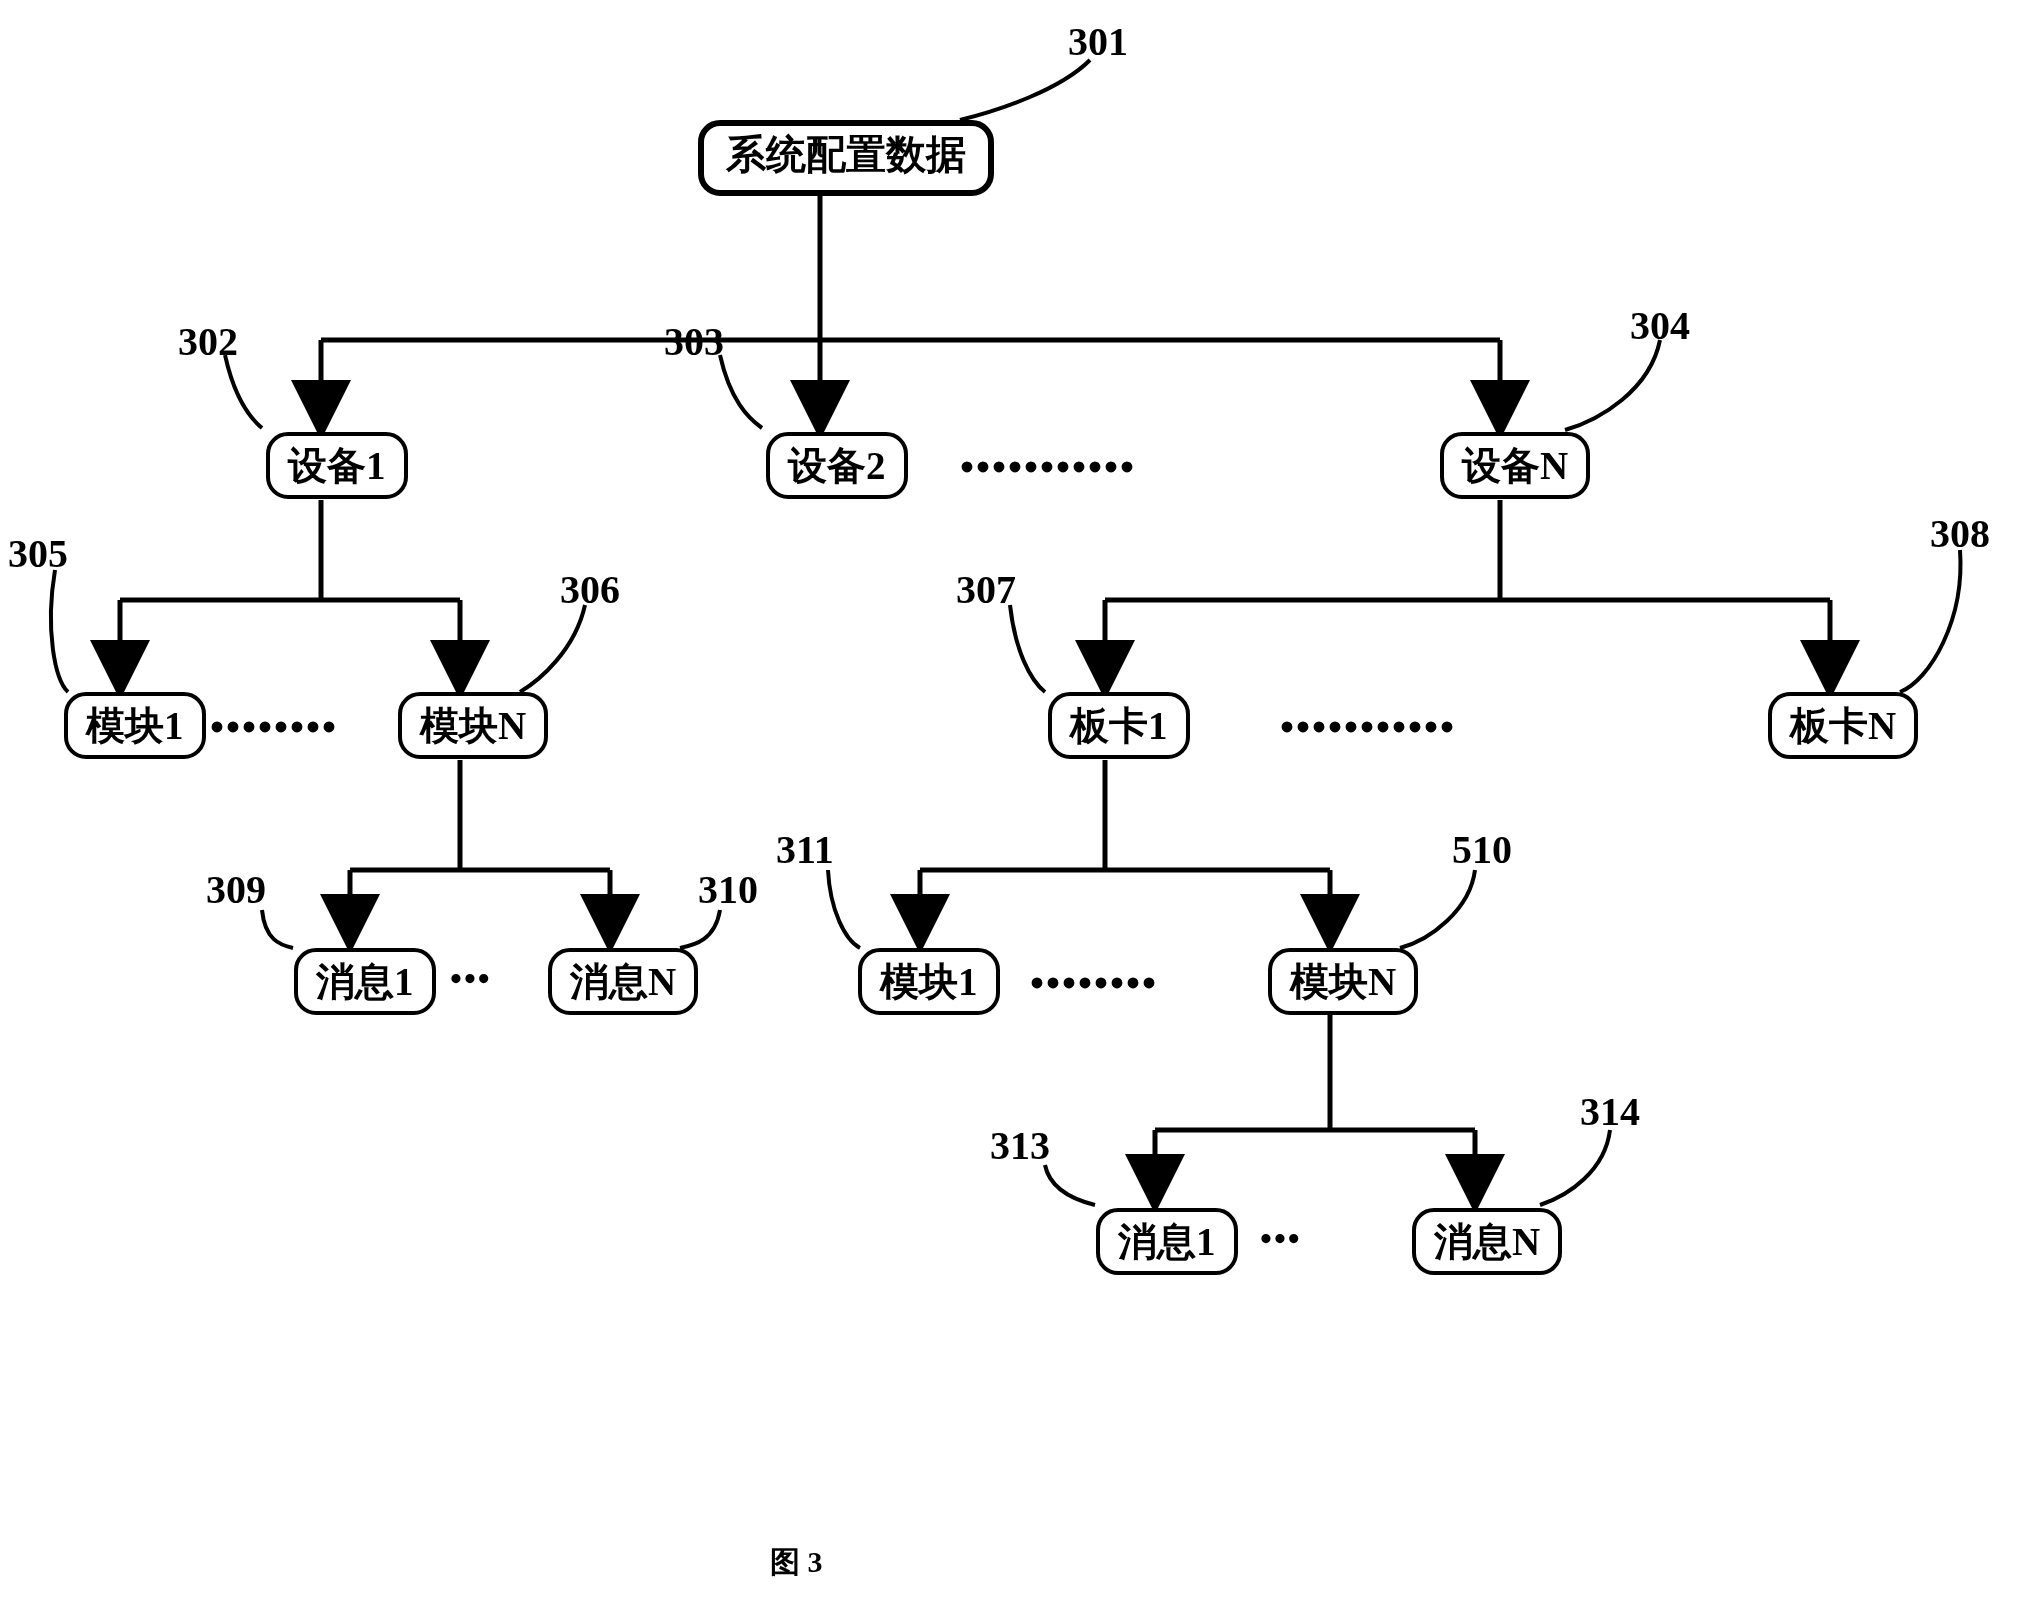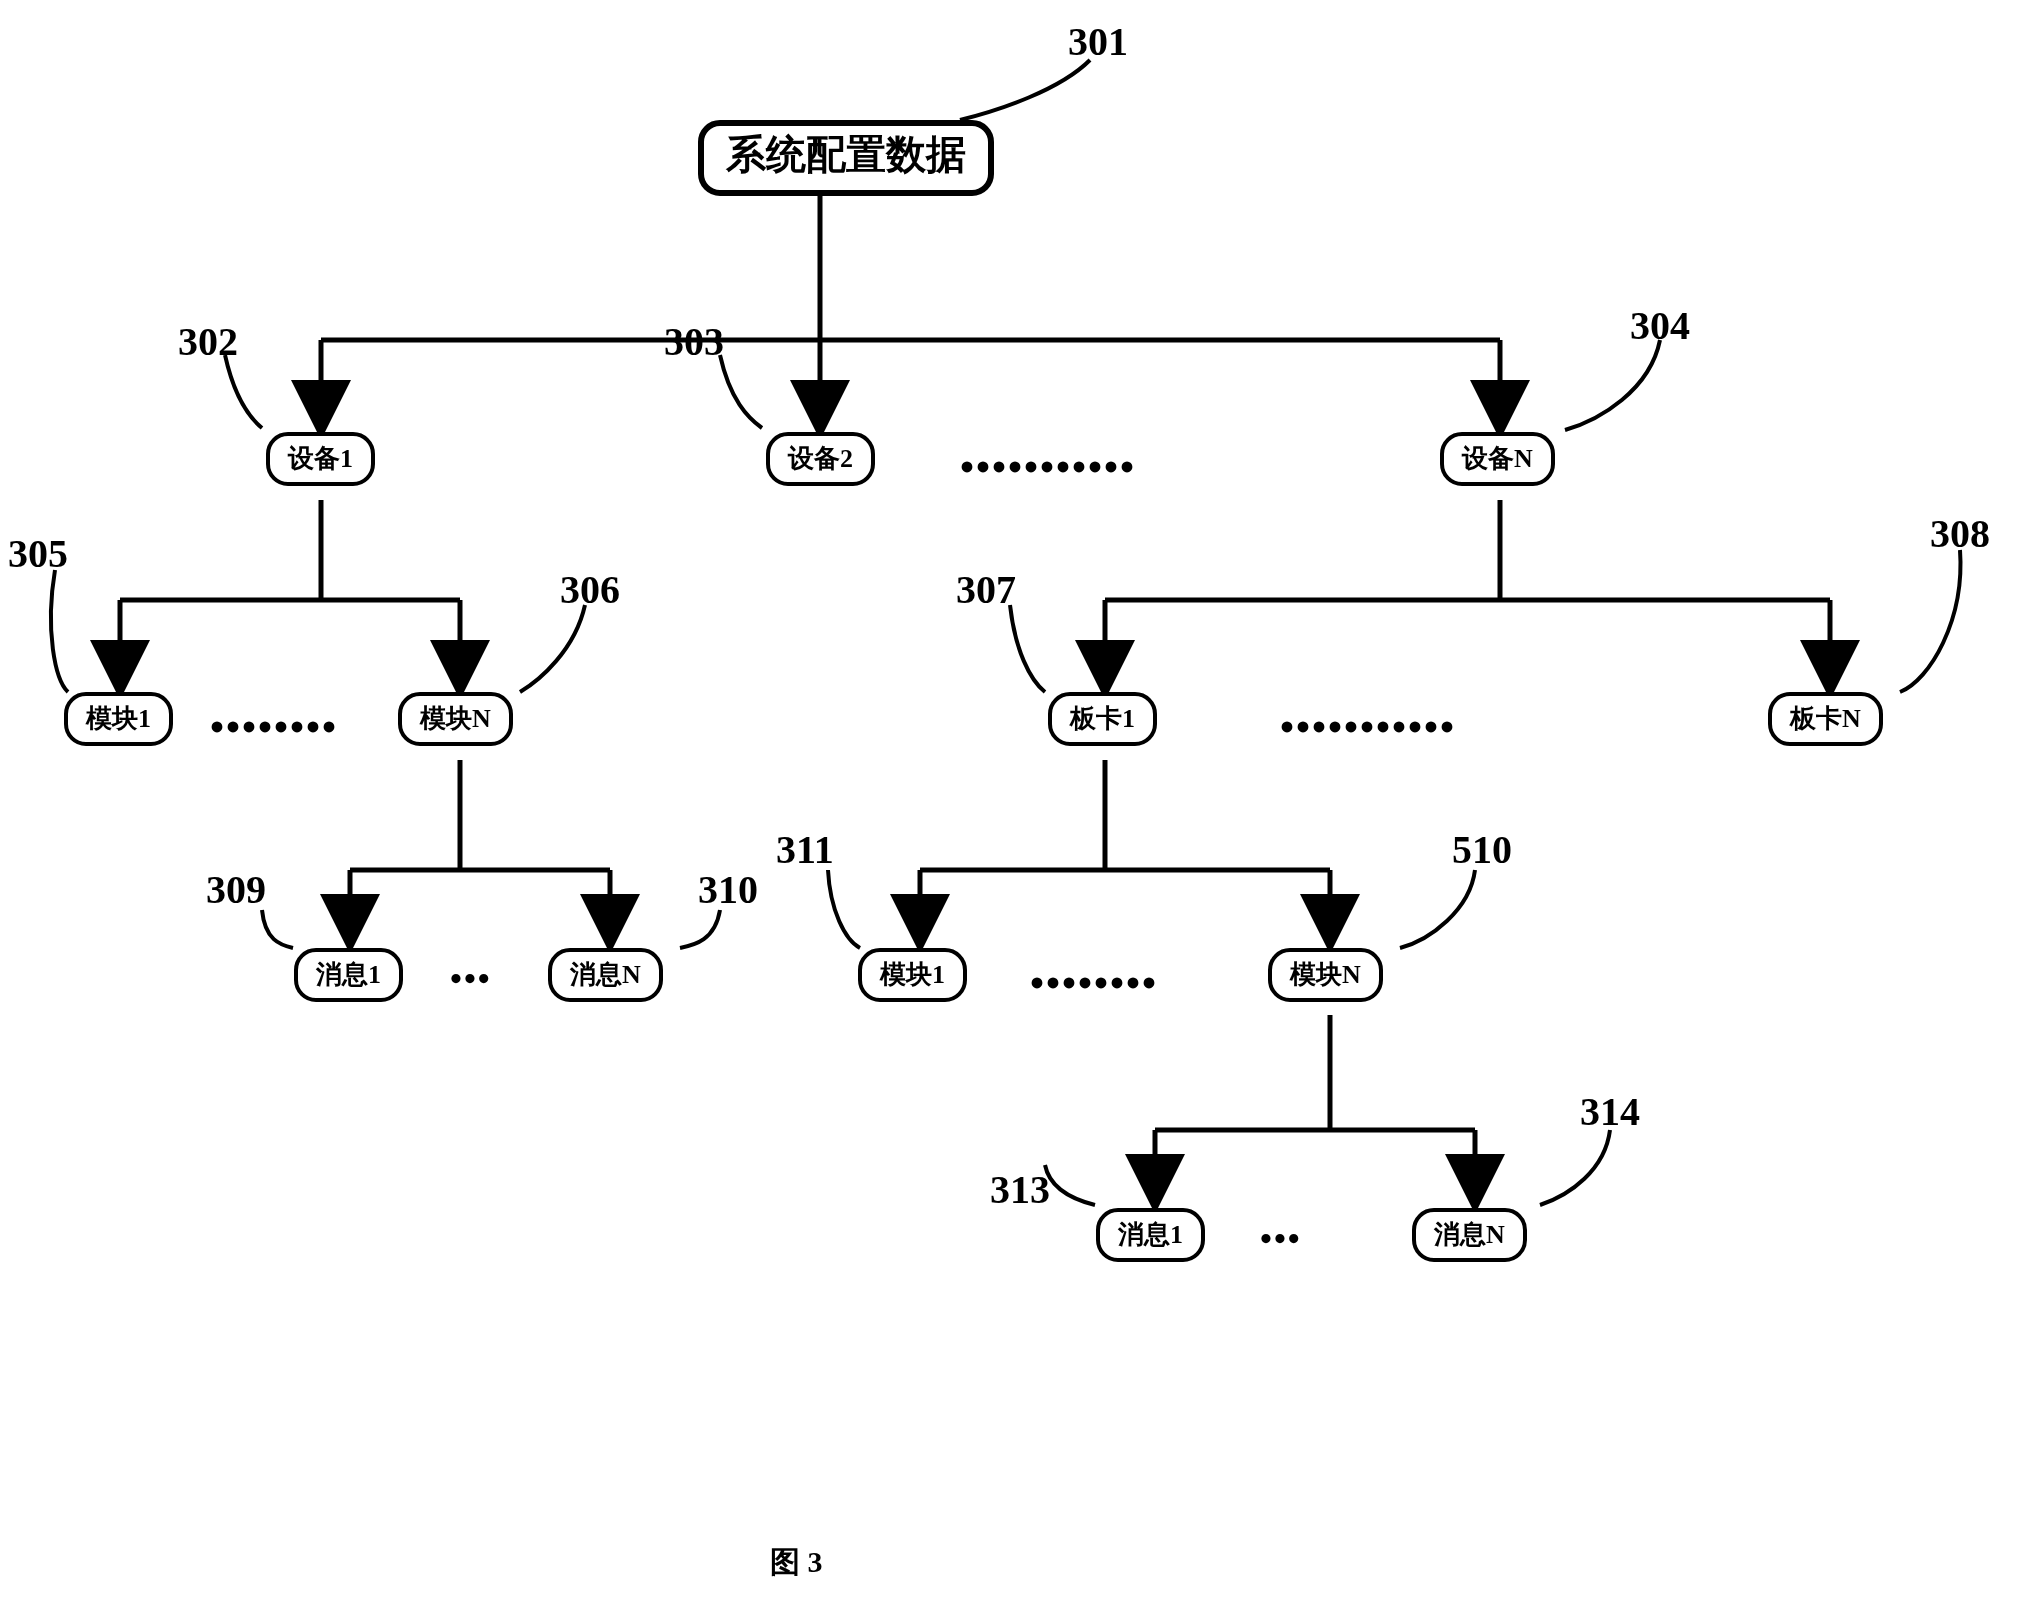--- a/index.html
+++ b/index.html
@@ -12,21 +12,21 @@
     position: relative;
     width: 2029px;
     height: 1623px;
   }
   .node {
     position: absolute;
     border: 4px solid #000;
     border-radius: 22px;
     background: #fff;
     font-weight: 900;
-    font-size: 26px;
+    font-size: 39px;
     line-height: 1;
     padding: 10px 18px;
     white-space: nowrap;
     letter-spacing: 0px;
   }
   .node.big {
     border-width: 6px;
     font-size: 40px;
     padding: 12px 22px;
     font-family: Liberation Mono, monospace;
@@ -151,21 +151,21 @@
   <div class="ref" style="left:664px; top:318px;">303</div>
   <div class="ref" style="left:1630px; top:302px;">304</div>
   <div class="ref" style="left:8px; top:530px;">305</div>
   <div class="ref" style="left:560px; top:566px;">306</div>
   <div class="ref" style="left:956px; top:566px;">307</div>
   <div class="ref" style="left:1930px; top:510px;">308</div>
   <div class="ref" style="left:206px; top:866px;">309</div>
   <div class="ref" style="left:698px; top:866px;">310</div>
   <div class="ref" style="left:776px; top:826px;">311</div>
   <div class="ref" style="left:1452px; top:826px;">510</div>
-  <div class="ref" style="left:990px; top:1122px;margin-top:44px;">313</div>
+  <div class="ref" style="left:990px; top:1122px;">313</div>
   <div class="ref" style="left:1580px; top:1088px;">314</div>
 
   <div class="dots" style="left:960px; top:444px;">•••••••••••</div>
   <div class="dots" style="left:210px; top:704px;">••••••••</div>
   <div class="dots" style="left:1280px; top:704px;">•••••••••••</div>
   <div class="dots" style="left:450px; top:960px; font-size:34px;">•••</div>
   <div class="dots" style="left:1030px; top:960px;">••••••••</div>
   <div class="dots" style="left:1260px; top:1220px; font-size:34px;">•••</div>
 
   <div class="caption" style="left:770px; top:1542px;">图 3</div>

